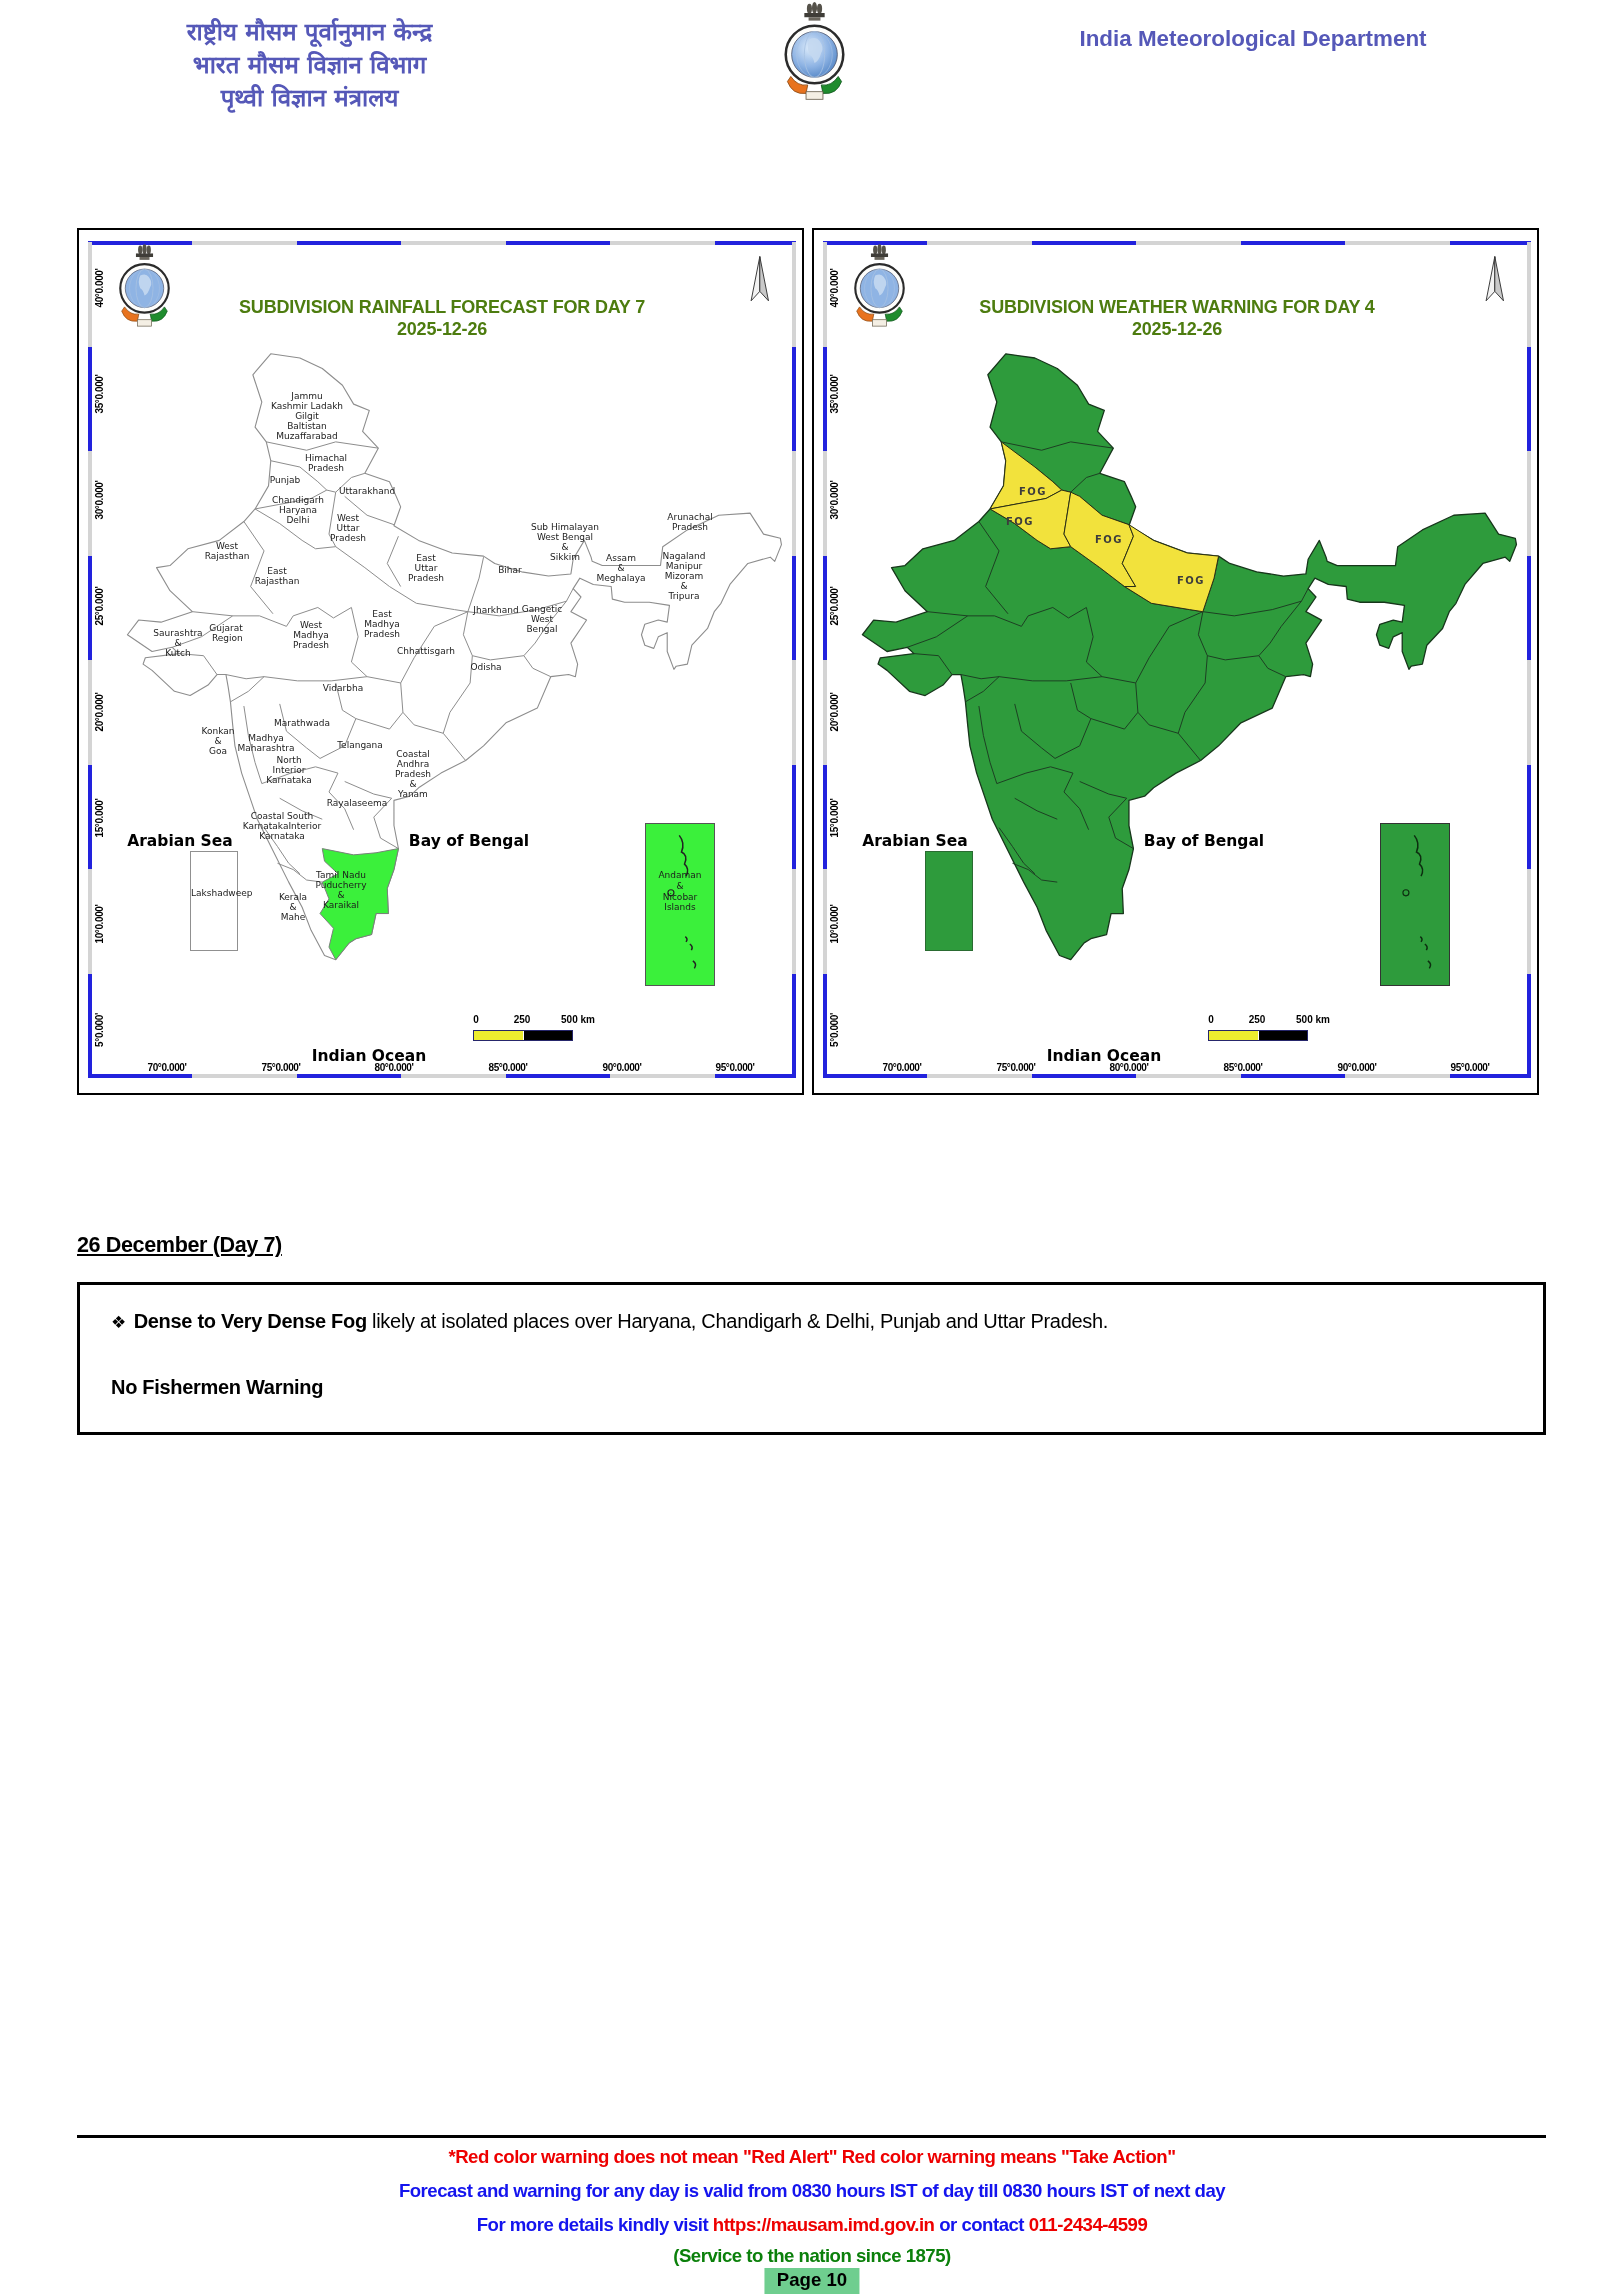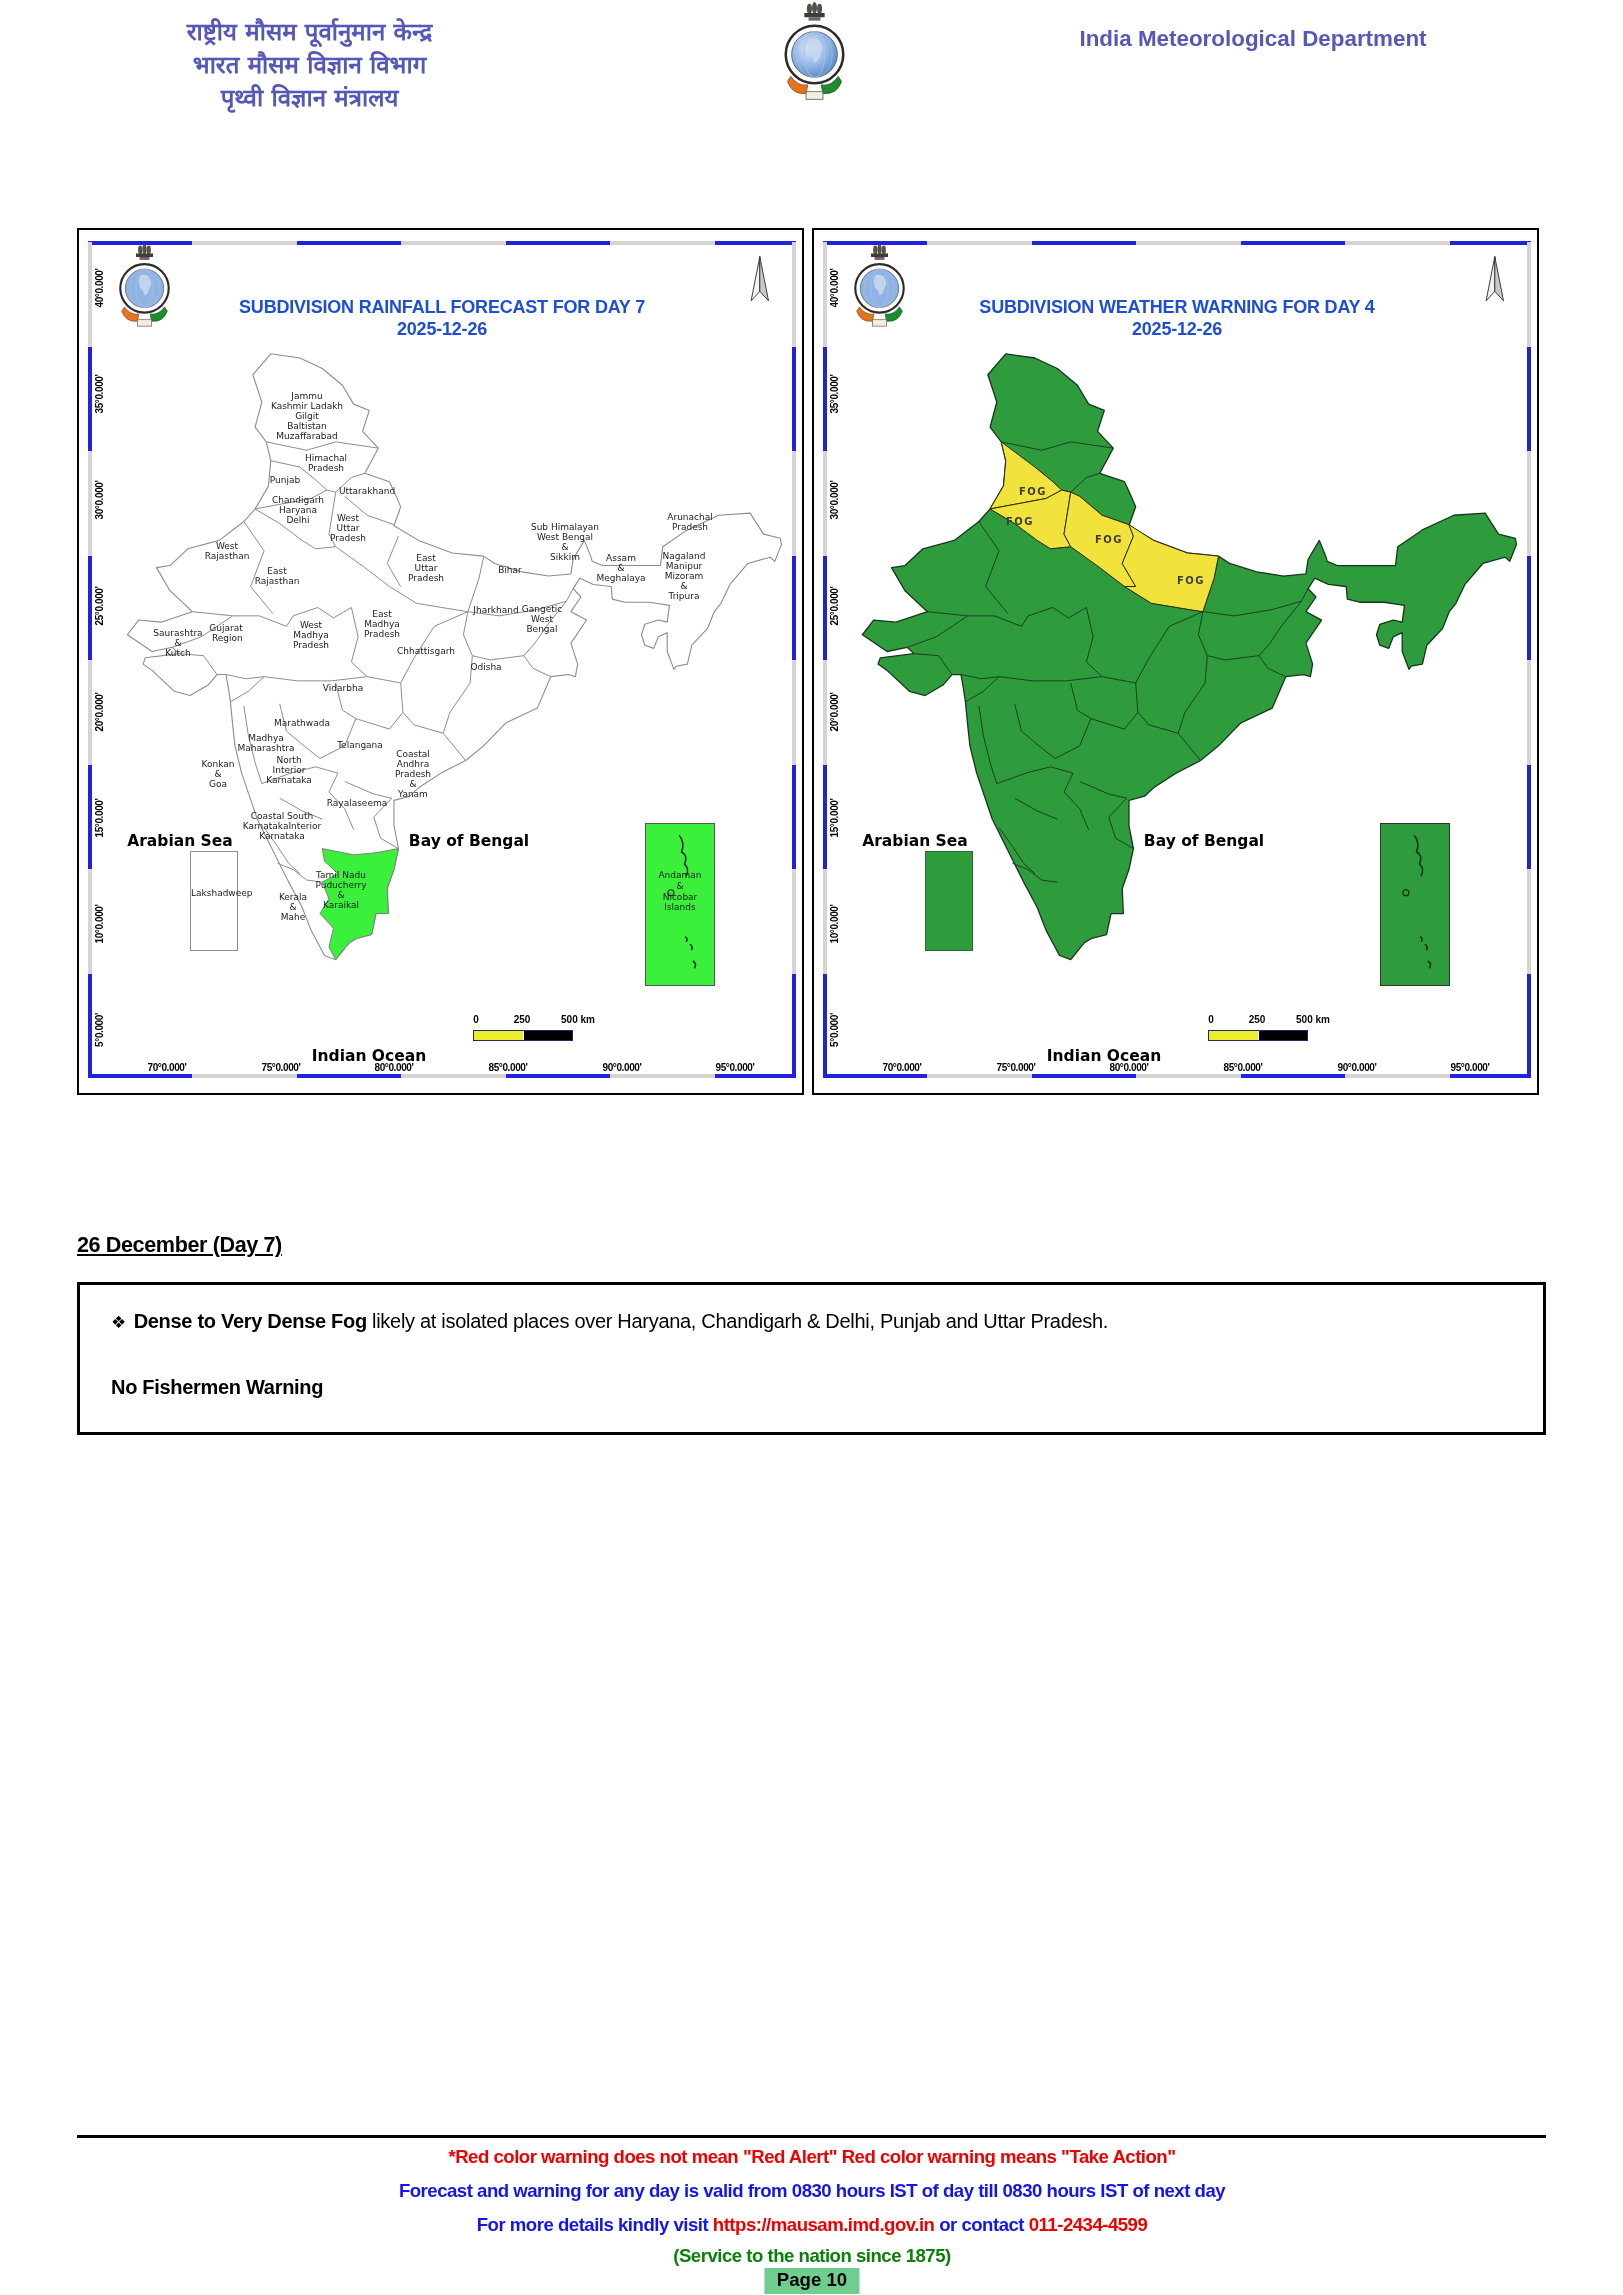--- a/index.html
+++ b/index.html
@@ -15,21 +15,21 @@
   .map-panel{position:absolute;top:228px;width:727px;height:867px;border:2.3px solid #000;
     background:#fff;box-sizing:border-box;}
   #panel-0{left:77px;} #panel-1{left:812px;}
   .zb{position:absolute;}
   .zb-t,.zb-b{left:9.3px;width:707px;height:3.9px;background:repeating-linear-gradient(90deg,#2222DD 0 104px,#d4d4d4 104px 209px);}
   .zb-t{top:10.8px;} .zb-b{top:844px;}
   .zb-l,.zb-r{top:10.8px;width:3.9px;height:837px;background:repeating-linear-gradient(0deg,#2222DD 0 104px,#d4d4d4 104px 209px);}
   .zb-l{left:9.3px;} .zb-r{left:713px;}
   svg.geo{position:absolute;left:10.8px;top:14.7px;width:704px;height:830px;}
   .map-title{position:absolute;left:108px;top:66px;width:510px;text-align:center;
-    color:#1d4ed8;font-weight:bold;font-size:18px;line-height:22.4px;letter-spacing:-0.2px;}
+    color:#4d7c0f;font-weight:bold;font-size:18px;line-height:22.4px;letter-spacing:-0.2px;}
   .map-logo{position:absolute;left:37px;top:14px;width:57px;height:93px;}
   .north-arrow{position:absolute;left:670px;top:25px;width:21.6px;height:49px;}
   .label-layer{position:absolute;left:0;top:0;width:100%;height:100%;}
   .region-label{position:absolute;transform:translate(-50%,-50%);text-align:center;
     font-family:"DejaVu Sans",sans-serif;font-size:9px;line-height:10px;color:#1c1c1c;white-space:pre-line;}
   .sea-label{position:absolute;transform:translate(-50%,-50%);font-family:"DejaVu Sans",sans-serif;
     font-size:15.5px;font-weight:bold;color:#000;white-space:nowrap;}
   .fog-label{position:absolute;transform:translate(-50%,-50%);font-family:"DejaVu Sans",sans-serif;
     font-size:10px;font-weight:bold;color:#3c3c3c;letter-spacing:1.5px;}
   .axis-x{position:absolute;transform:translate(-50%,-50%);font-size:10px;font-weight:bold;
@@ -174,21 +174,21 @@
           <div class="region-label" style="left: 232px; top: 405px;">West
 Madhya
 Pradesh</div>
           <div class="region-label" style="left: 303px; top: 394px;">East
 Madhya
 Pradesh</div>
           <div class="region-label" style="left: 347px; top: 421px;">Chhattisgarh</div>
           <div class="region-label" style="left: 407px; top: 437px;">Odisha</div>
           <div class="region-label" style="left: 264px; top: 458px;">Vidarbha</div>
           <div class="region-label" style="left: 223px; top: 493px;">Marathwada</div>
-          <div class="region-label" style="left: 139px; top: 511px; margin-top: 33px;">Konkan
+          <div class="region-label" style="left: 139px; top: 511px;">Konkan
 &amp;
 Goa</div>
           <div class="region-label" style="left: 187px; top: 513px;">Madhya
 Maharashtra</div>
           <div class="region-label" style="left: 281px; top: 515px;">Telangana</div>
           <div class="region-label" style="left: 334px; top: 544px;">Coastal
 Andhra
 Pradesh
 &amp;
 Yanam</div>

